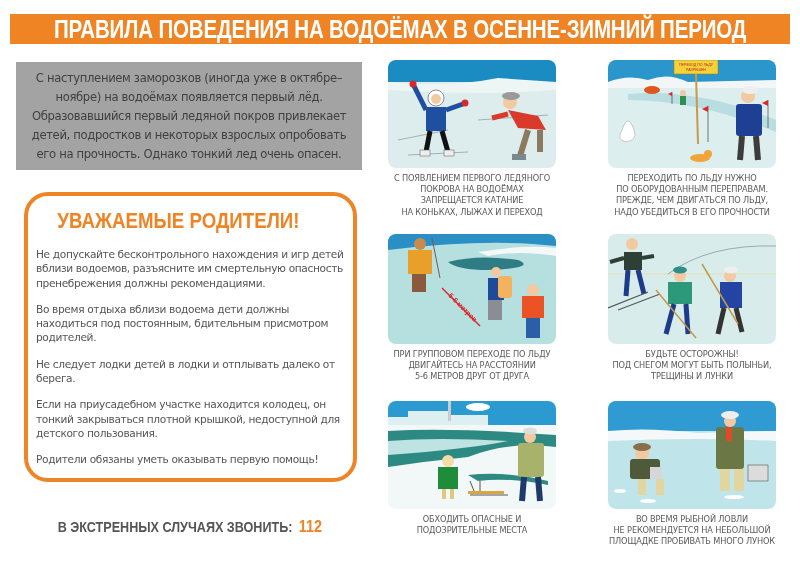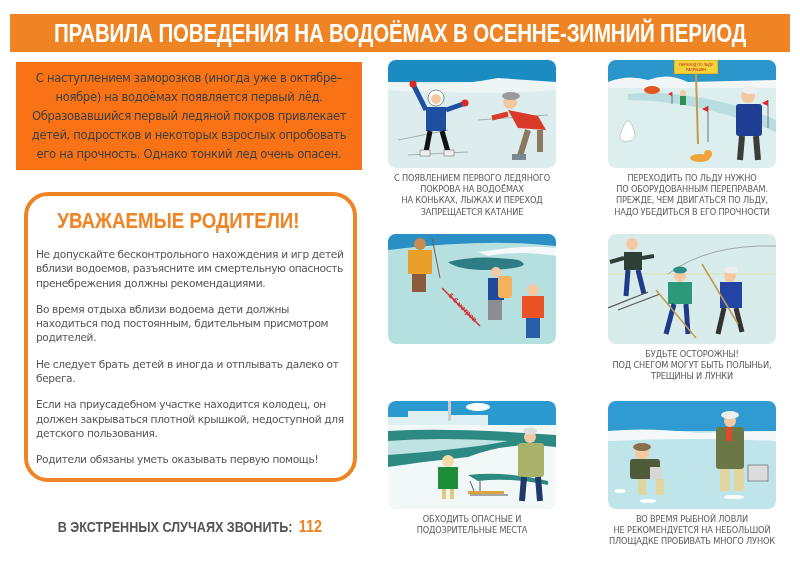--- a/index.html
+++ b/index.html
@@ -1,31 +1,31 @@
 <!DOCTYPE html>
 <html><head>
 <meta charset="utf-8">
 <style>
   * { box-sizing: border-box; margin: 0; padding: 0; }
   html, body { width: 800px; height: 565px; background: #ffffff; overflow: hidden; }
   body { position: relative; font-family: "Liberation Sans", "DejaVu Sans", sans-serif; color: #555555; }
 
   .title-banner {
-    position: absolute; left: 10px; top: 14px; width: 780px; height: 38px;
+    position: absolute; left: 10px; top: 14px; width: 780px; height: 30px;
     background: #EE8424; display: flex; align-items: center; justify-content: center;
   }
   .title-banner span {
     color: #ffffff; font-family: "Liberation Sans", sans-serif; font-weight: bold;
     font-size: 25px; letter-spacing: -0.2px; transform: scaleX(0.82); white-space: nowrap;
     display: inline-block;
   }
 
   .intro-box {
     position: absolute; left: 16px; top: 62px; width: 346px; height: 108px;
-    background: #f97316; display: flex; align-items: center; justify-content: center;
+    background: #a3a3a3; display: flex; align-items: center; justify-content: center;
     padding: 4px 10px;
   }
   .intro-box p {
     font-size: 11.6px; line-height: 19px; text-align: center; color: #3f3f3f;
     font-family: "DejaVu Sans", sans-serif; letter-spacing: -0.35px;
   }
 
   .parents-box {
     position: absolute; left: 24px; top: 192px; width: 333px; height: 290px;
     border: 4px solid #EE8424; border-radius: 24px; padding: 8px 8px 0 8px;
@@ -67,22 +67,22 @@
 </div>
 
 <div class="intro-box">
   <p>С наступлением заморозков (иногда уже  в октябре–ноябре) на водоёмах появляется первый лёд. Образовавшийся первый ледяной покров привлекает детей, подростков и некоторых взрослых опробовать его на прочность. Однако тонкий лед очень опасен.</p>
 </div>
 
 <div class="parents-box">
   <div class="parents-title"><span>УВАЖАЕМЫЕ РОДИТЕЛИ!</span></div>
   <p class="parents-para first">Не допускайте бесконтрольного нахождения и игр детей вблизи водоемов, разъясните им смертельную опасность пренебрежения должны рекомендациями.</p>
   <p class="parents-para">Во время отдыха вблизи водоема дети должны находиться под постоянным, бдительным присмотром родителей.</p>
-  <p class="parents-para">Не следует брать детей в иногда и отплывать далеко от берега.</p>
-  <p class="parents-para">Если на приусадебном участке находится колодец, он должен закрываться плотной крышкой, недоступной для детского пользования.</p>
+  <p class="parents-para">Не следует лодки детей в лодки и отплывать далеко от берега.</p>
+  <p class="parents-para">Если на приусадебном участке находится колодец, он тонкий закрываться плотной крышкой, недоступной для детского пользования.</p>
   <p class="parents-para">Родители обязаны уметь оказывать первую помощь!</p>
 </div>
 
 <div class="emergency">
   <span class="inner">
     <span>В ЭКСТРЕННЫХ СЛУЧАЯХ ЗВОНИТЬ:</span>
     <span class="num">112</span>
   </span>
 </div>
 
@@ -111,22 +111,22 @@
       <path d="M120 50 L150 56 L158 70 L130 68 Z" fill="#D93A2A"></path>
       <line x1="120" y1="54" x2="104" y2="58" stroke="#D93A2A" stroke-width="5"></line>
       <line x1="140" y1="70" x2="132" y2="96" stroke="#8B7A5F" stroke-width="6"></line>
       <line x1="152" y1="70" x2="152" y2="92" stroke="#8B7A5F" stroke-width="6"></line>
       <rect x="124" y="94" width="14" height="6" fill="#7a8890"></rect>
     </svg>
   </div>
   <div class="caption">
     <div>С ПОЯВЛЕНИЕМ  ПЕРВОГО ЛЕДЯНОГО</div>
     <div>ПОКРОВА НА ВОДОЁМАХ</div>
+    <div>ЗАПРЕЩАЕТСЯ КАТАНИЕ</div>
     <div>НА КОНЬКАХ, ЛЫЖАХ И ПЕРЕХОД</div>
-    <div>ЗАПРЕЩАЕТСЯ КАТАНИЕ</div>
   </div>
 </div>
 
 <div class="card" style="left:608px; top:60px;">
   <div class="pic">
     <svg width="168" height="108" viewBox="0 0 168 108">
       <rect width="168" height="108" fill="#DCEEEE"></rect>
       <rect width="168" height="22" fill="#2B96CC"></rect>
       <path d="M0 22 Q20 14 40 20 Q60 12 80 22 L168 20 L168 28 L0 28 Z" fill="#F2F6F6"></path>
       <path d="M20 34 Q90 28 168 60 L168 72 Q90 40 20 40 Z" fill="#B9DDE0"></path>
@@ -185,20 +185,25 @@
 
       <circle cx="108" cy="38" r="5" fill="#F2C9A0"></circle>
       <rect x="100" y="44" width="16" height="22" fill="#1E4A9A"></rect>
       <rect x="110" y="42" width="14" height="22" rx="3" fill="#F3B35E"></rect>
       <rect x="100" y="66" width="14" height="20" fill="#8C8C94"></rect>
 
       <circle cx="145" cy="56" r="6" fill="#F2C9A0"></circle>
       <rect x="134" y="62" width="22" height="22" fill="#EB5226"></rect>
       <rect x="138" y="84" width="14" height="20" fill="#2A5FA8"></rect>
     </svg>
+  </div>
+  <div class="caption">
+    <div>ПРИ ГРУППОВОМ ПЕРЕХОДЕ ПО ЛЬДУ</div>
+    <div>ДВИГАЙТЕСЬ НА РАССТОЯНИИ</div>
+    <div>5-6 МЕТРОВ ДРУГ ОТ ДРУГА</div>
   </div>
 </div>
 
 <div class="card" style="left:608px; top:234px;">
   <div class="pic">
     <svg width="168" height="110" viewBox="0 0 168 110">
       <rect width="168" height="110" fill="#D9ECEC"></rect>
       <line x1="0" y1="40" x2="168" y2="40" stroke="#E8DA8A" stroke-width="0.6"></line>
       <path d="M60 40 Q100 10 168 12" stroke="#666" stroke-width="0.5" fill="none"></path>
 

